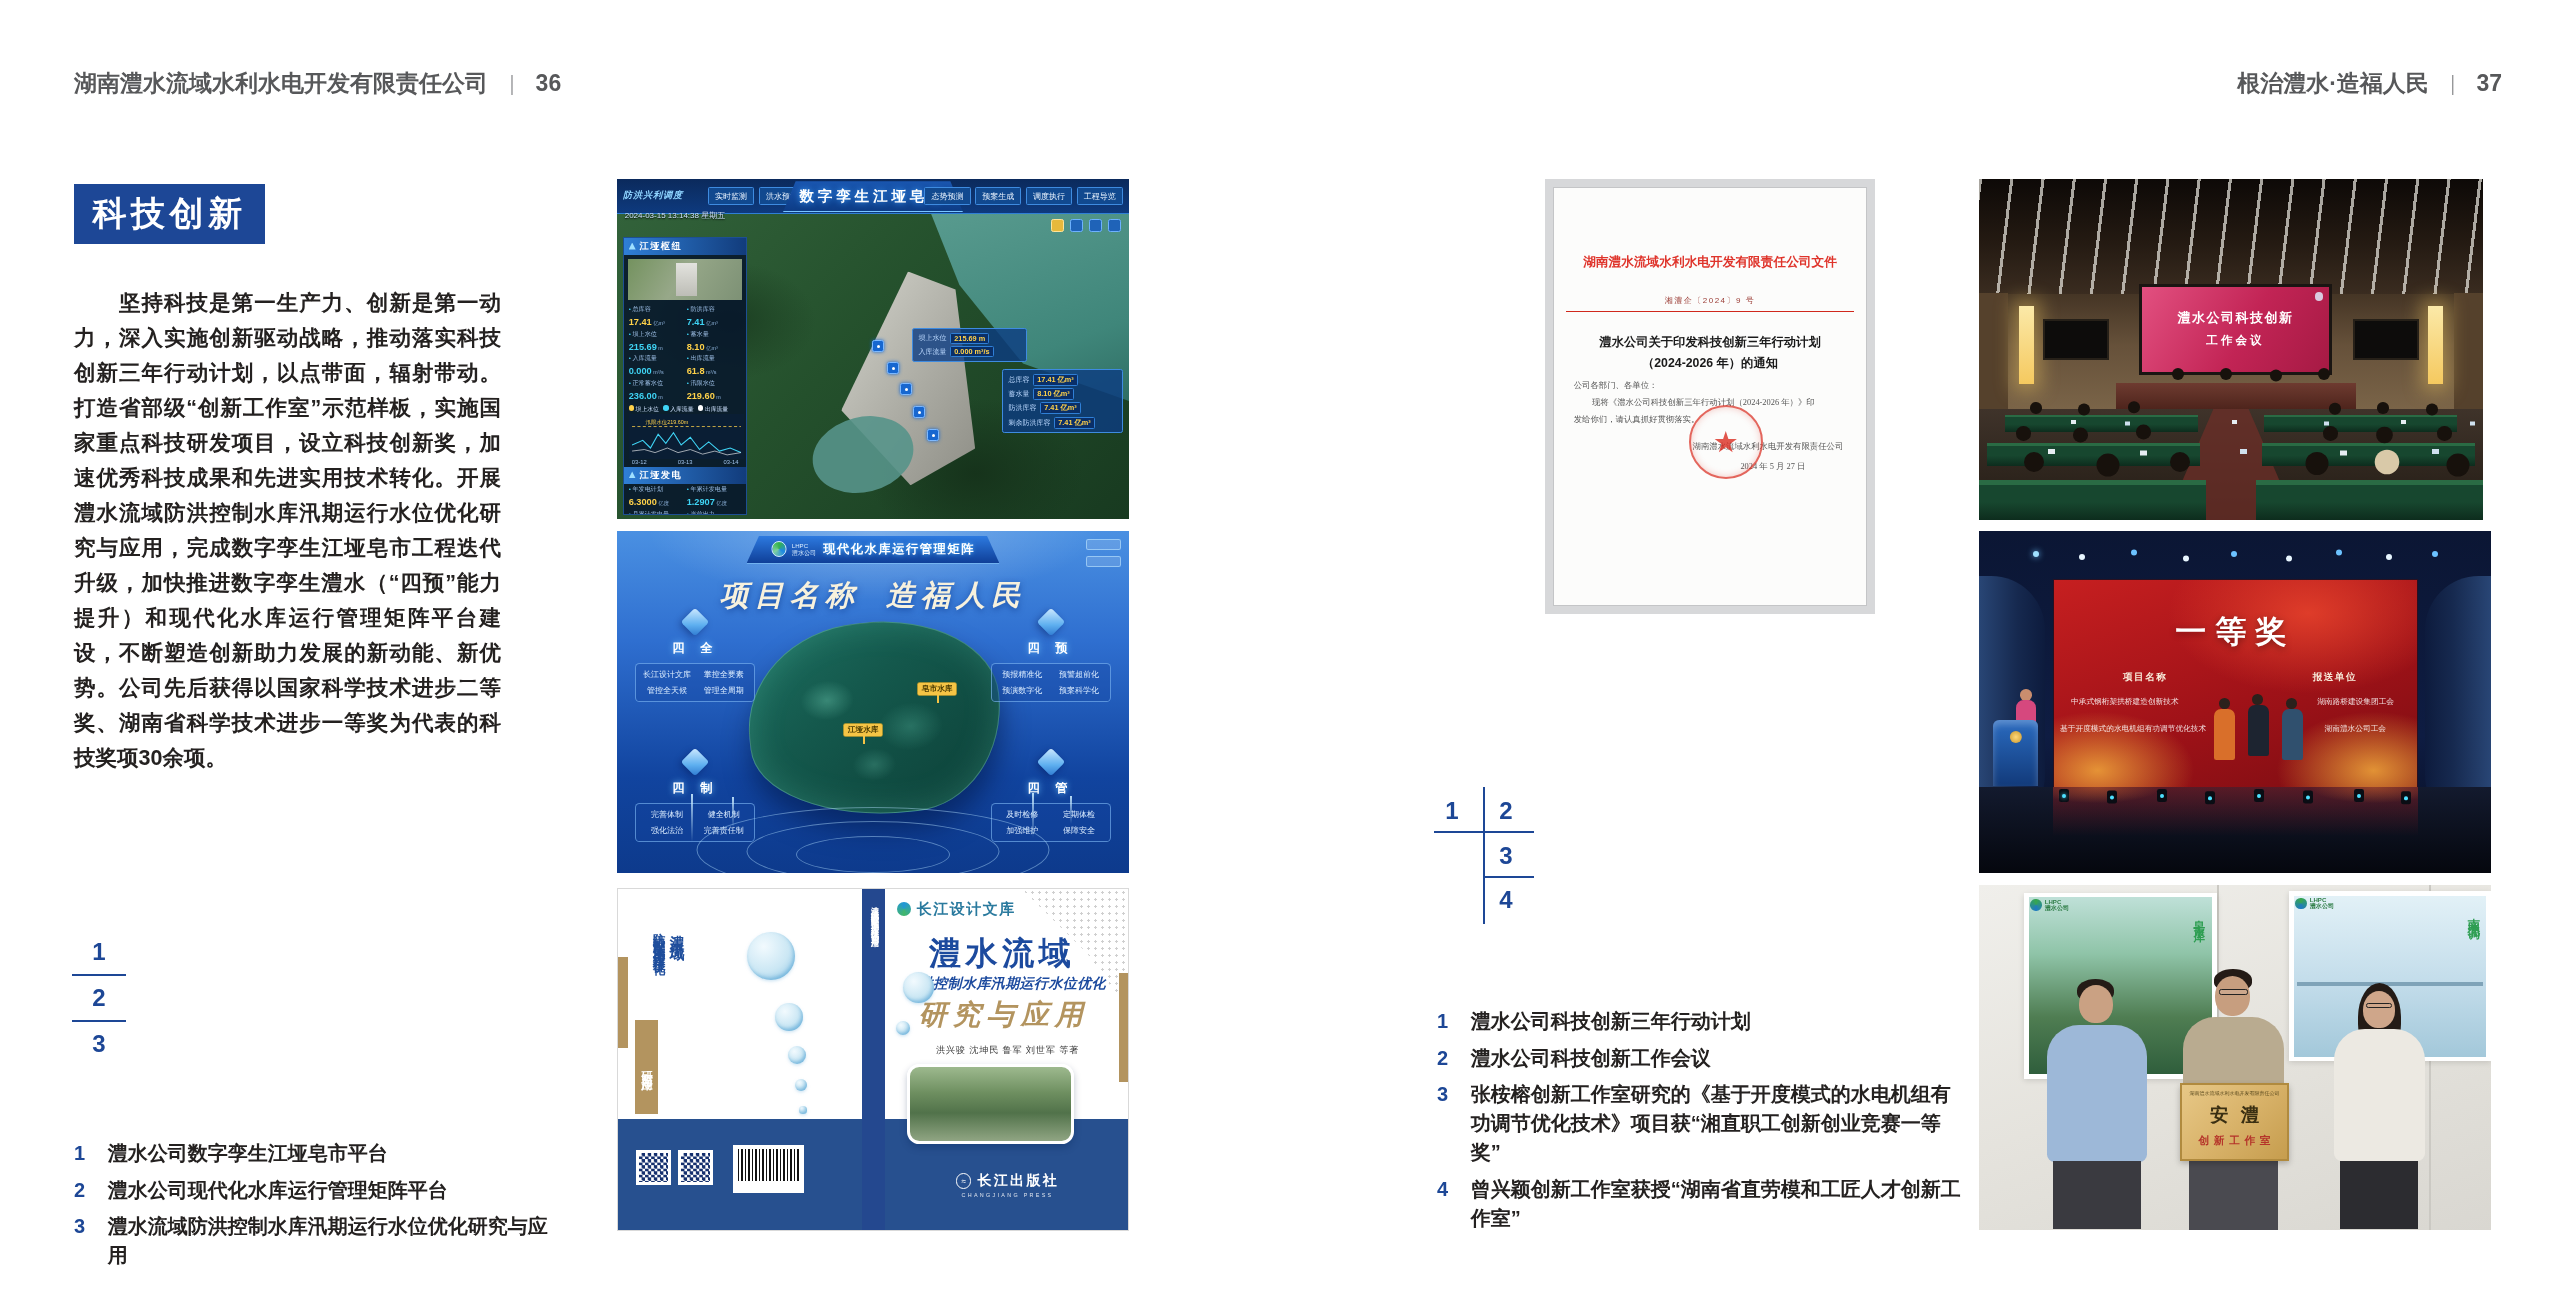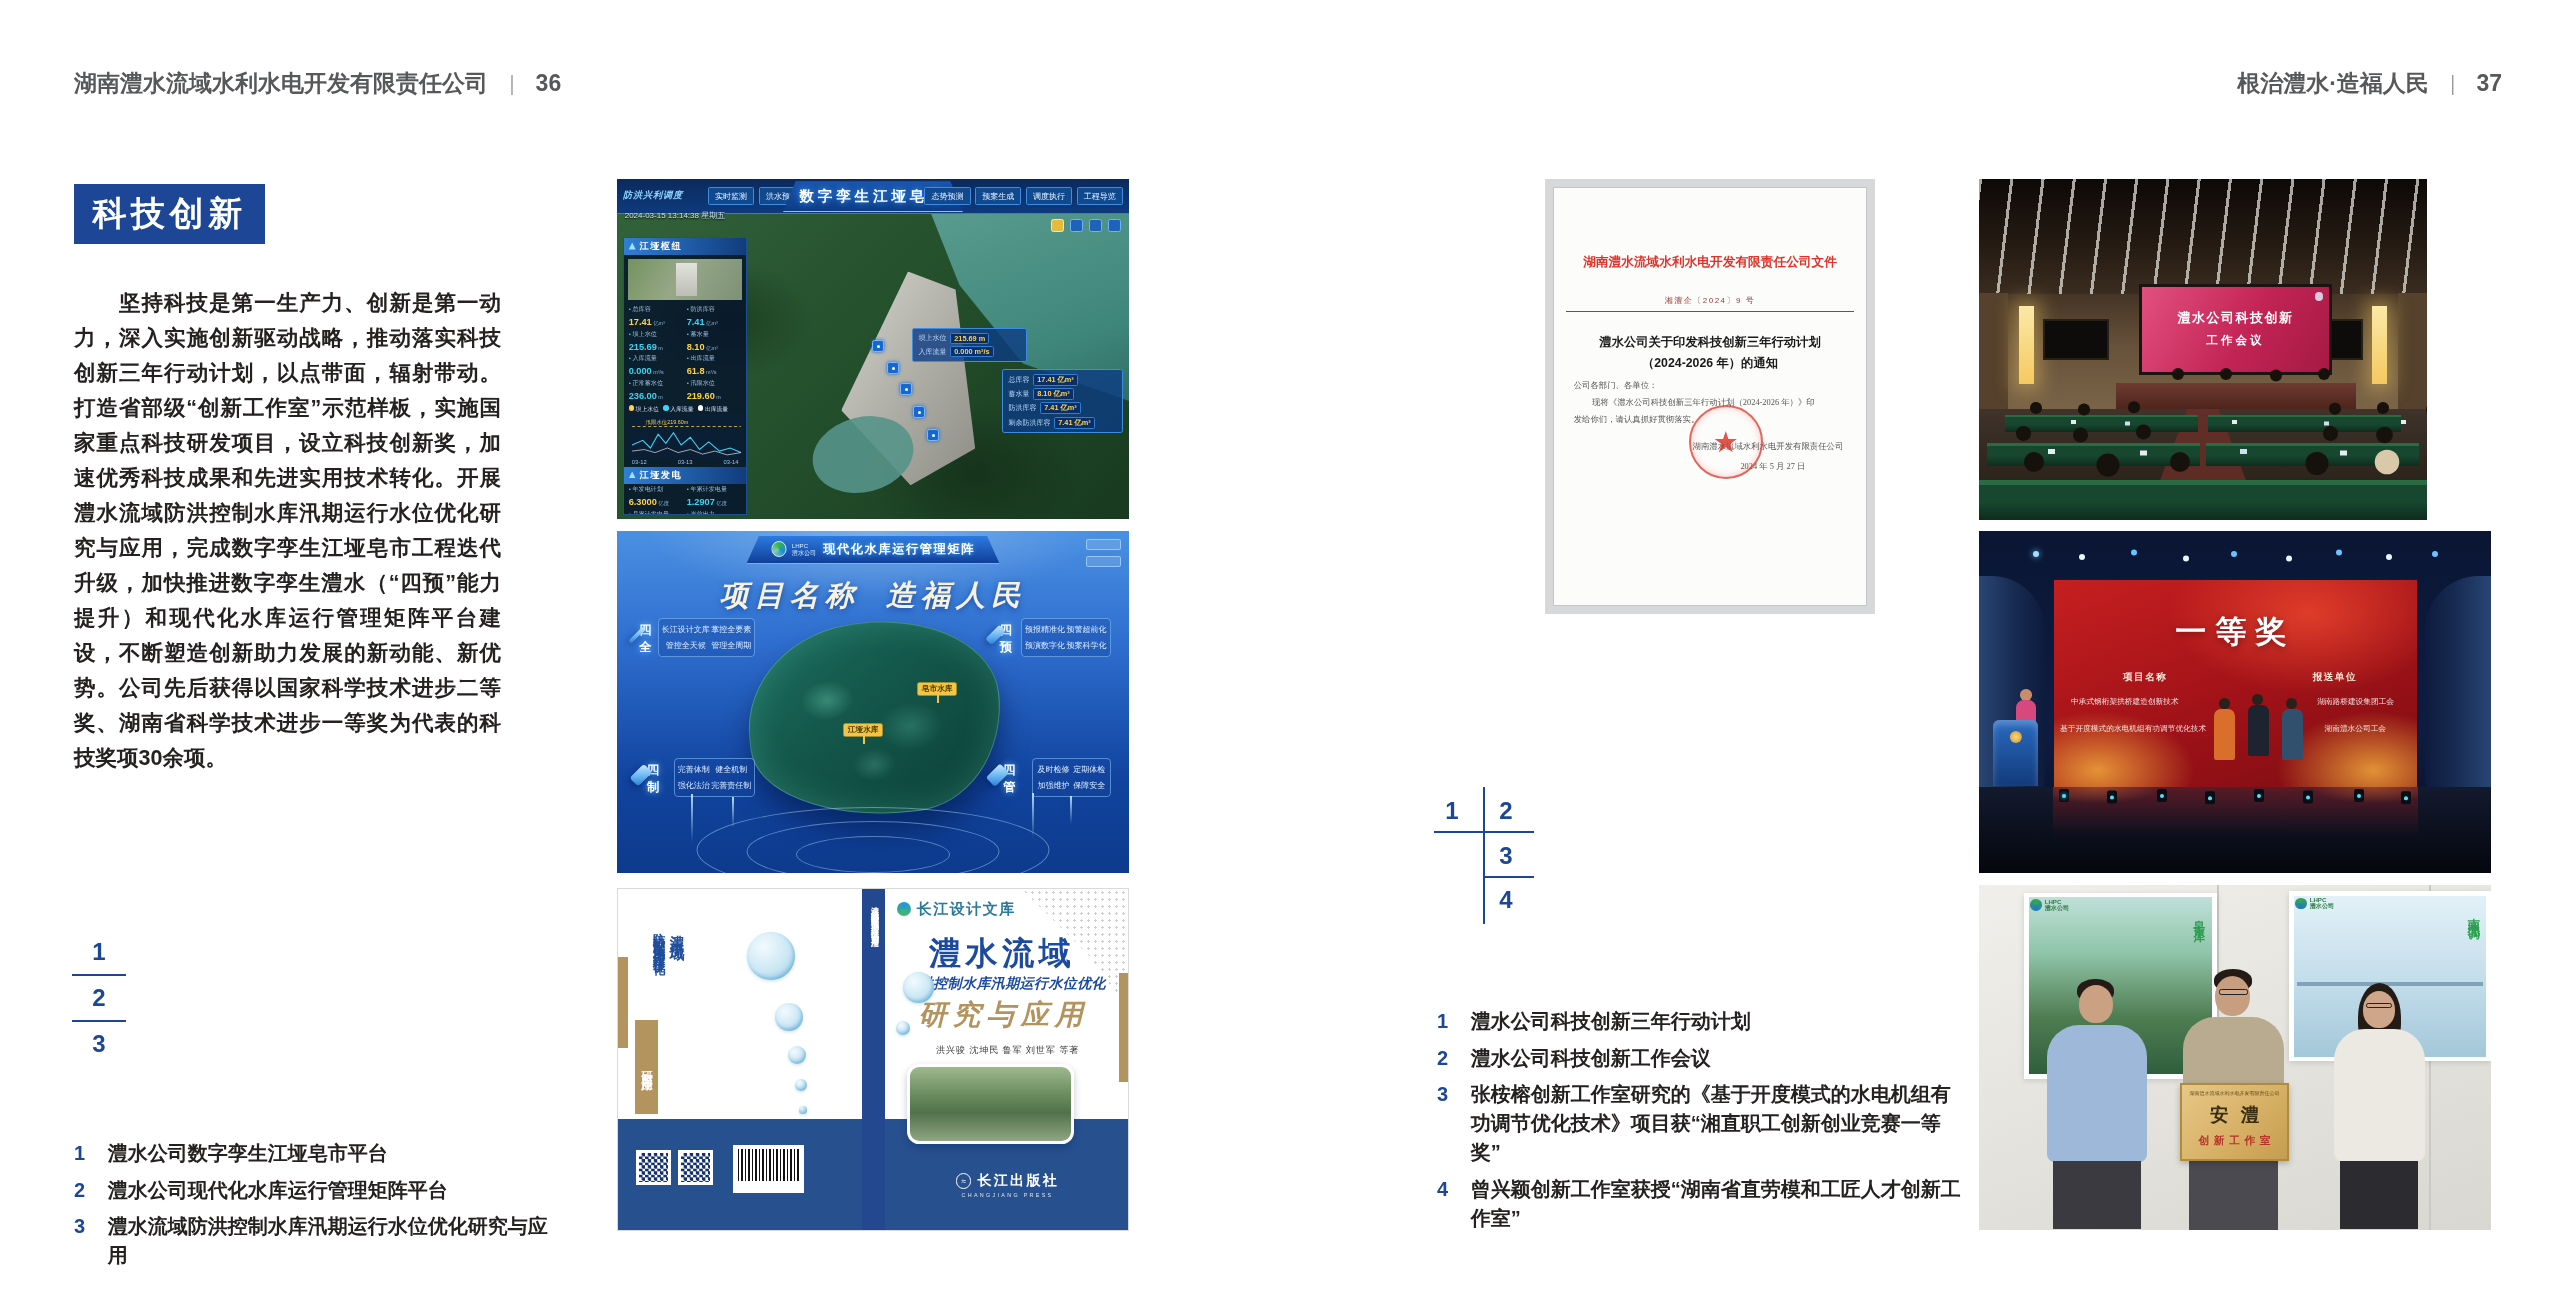--- a/index.html
+++ b/index.html
@@ -118,21 +118,21 @@
      background:
       radial-gradient(38px 28px at 32% 38%,rgba(140,240,210,.30),rgba(140,240,210,0) 70%),
       radial-gradient(46px 34px at 64% 56%,rgba(120,230,200,.22),rgba(120,230,200,0) 70%),
       radial-gradient(31px 23px at 48% 74%,rgba(150,255,225,.18),rgba(150,255,225,0) 70%),
       linear-gradient(145deg,#1d6f60 0%,#14584c 40%,#0c3f37 100%);
      box-shadow:0 17px 26px rgba(0,18,60,.5),inset 0 0 34px rgba(130,255,225,.18);
      border:0.8px solid rgba(150,240,220,.35)}
   .f2-tag{position:absolute;background:#f6c445;color:#4a3a00;font-size:7.7px;font-weight:bold;
      padding:0.8px 3.8px;border-radius:1.5px;box-shadow:0 0 0 0.8px #caa22d;white-space:nowrap}
   .f2-tag::after{content:"";position:absolute;left:50%;bottom:-8.4px;width:1.5px;height:8.4px;background:#f6c445}
-  .f2-panel{position:absolute;width:120px;display:flex;flex-direction:row;align-items:center}
+  .f2-panel{position:absolute;width:120px;display:flex;flex-direction:column;align-items:center}
   .f2-ico{width:20px;height:20px;transform:rotate(45deg);border-radius:3.1px;
      background:linear-gradient(135deg,#cfeaff,#5fb0f0 60%,#2e7ad0);box-shadow:0 3.1px 7.7px rgba(0,20,80,.4)}
   .f2-pt{margin-top:7.7px;color:#fff;font-size:12.3px;font-weight:bold;letter-spacing:6.1px;text-shadow:0 0 6.1px #6cc2ff}
   .f2-box{margin-top:6.1px;width:100%;background:rgba(20,70,160,.35);border:0.8px solid rgba(140,200,255,.55);
      border-radius:4.6px;padding:5.4px 3.1px;display:grid;grid-template-columns:1fr 1fr;gap:4.6px 1.5px}
   .f2-box span{font-size:8px;color:#dcedff;text-align:center;white-space:nowrap}
   .f2-rip{position:absolute;left:50%;bottom:-20px;transform:translateX(-50%);border-radius:50%;
      border:1.2px solid rgba(180,225,255,.45)}
   .f2-pillar{position:absolute;width:1.5px;background:linear-gradient(180deg,rgba(200,235,255,.9),rgba(200,235,255,0))}
 
@@ -198,21 +198,21 @@
   .d-body{position:absolute;left:20px;right:20px;font-size:8.4px;color:#555;line-height:17px;
      font-family:"Liberation Serif","DejaVu Serif",serif}
   .d-sign{position:absolute;right:23px;text-align:center;font-size:8.4px;color:#555;
      font-family:"Liberation Serif",serif}
   .d-stamp{position:absolute;left:135px;top:217px;width:74px;height:74px;border-radius:50%;
      border:2.7px solid rgba(218,44,32,.72);display:flex;align-items:center;justify-content:center;
      box-shadow:inset 0 0 7.7px rgba(218,44,32,.25)}
   .d-stamp span{color:rgba(218,44,32,.8);font-size:29px}
 
   
-  #f5{left:1979px;top:179px;width:448px;height:341px;background:#a21caf}
+  #f5{left:1979px;top:179px;width:504px;height:341px;background:#a21caf}
   .m-ceil{position:absolute;left:0;top:0;right:0;height:115px;
      background:linear-gradient(180deg,#0d0907,#241a12 55%,#3a2c20)}
   .m-ceil i{position:absolute;inset:0;display:block;
      background:repeating-linear-gradient(97deg,rgba(238,236,228,.92) 0 3.1px,rgba(0,0,0,0) 3.1px 31px);opacity:.75}
   .m-wall{position:absolute;left:0;top:115px;right:0;height:115px;
      background:linear-gradient(180deg,#453525,#66513a 45%,#7a6448)}
   .m-side{position:absolute;top:114px;width:29px;height:118px;background:#55412c}
   .m-glow{position:absolute;top:127px;width:15.4px;height:78px;
      background:linear-gradient(180deg,#fbe9a8,#f5c95f);box-shadow:0 0 18.4px 7px rgba(245,205,100,.4)}
   .m-tv{position:absolute;top:140px;width:66px;height:41px;background:#0d0c0b;border:2.3px solid #262018}

